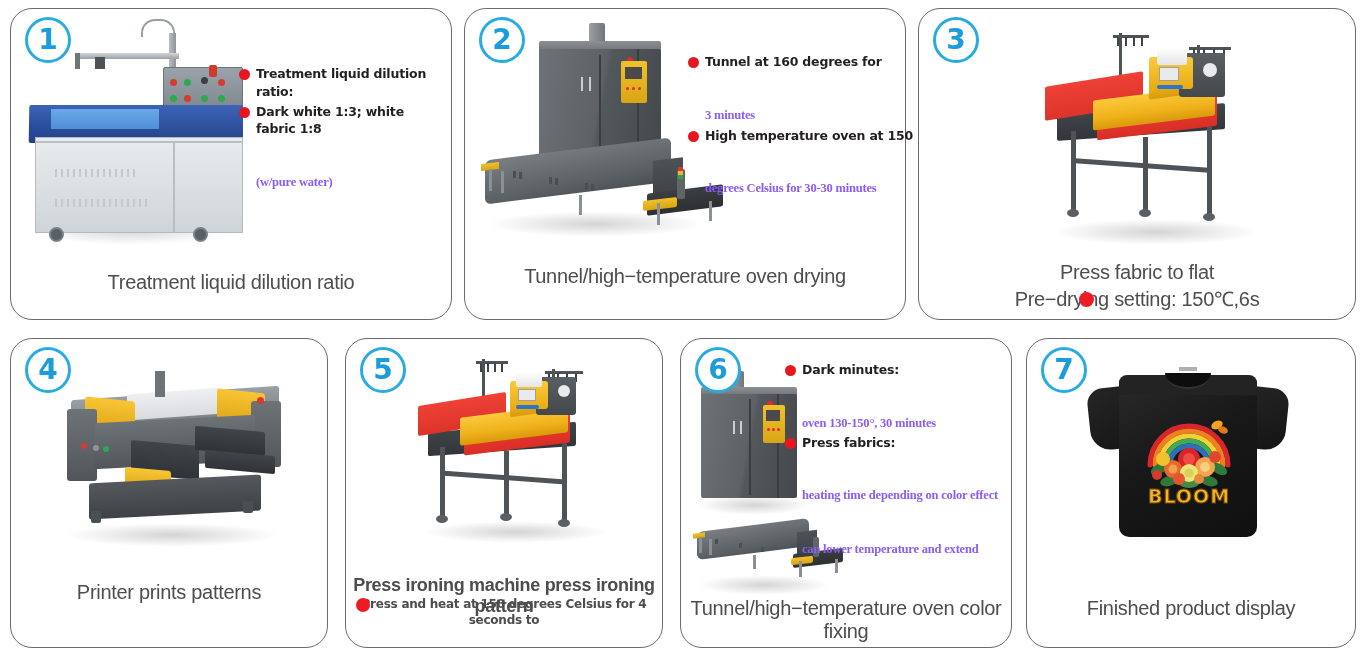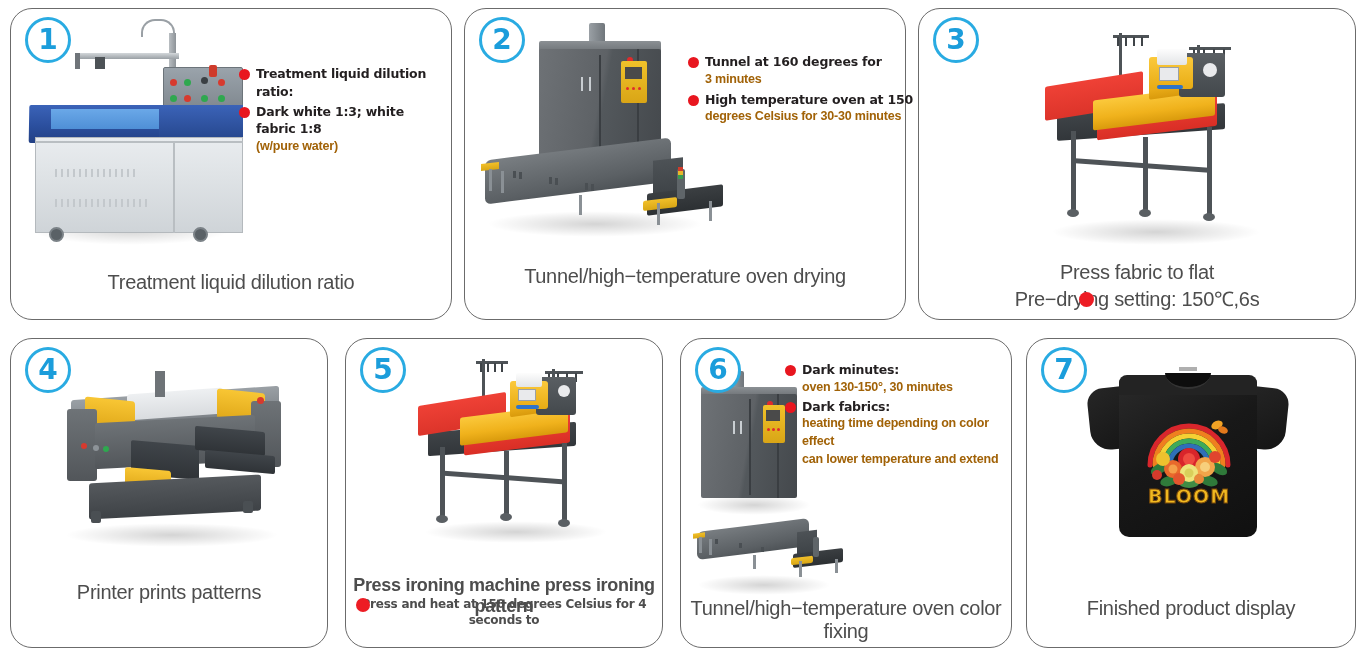--- a/index.html
+++ b/index.html
@@ -46,27 +46,28 @@
   }
   .blt-txt {
     color: #231f20;
     font-family: "DejaVu Sans", sans-serif;
     font-size: 12.5px;
     line-height: 1.42;
     letter-spacing: -0.2px;
     font-weight: 600;
   }
   .blt-cont { 
-    color: #a16207;
-    font-family: Liberation Sans, sans-serif;
+    color: #8b5cf6;
+    font-family: Liberation Serif, serif;
     font-size: 12.5px;
     line-height: 1.42;
     letter-spacing: -0.2px;
     font-weight: 600;
     padding-left: 17px;
+    margin-top: 36px;
   }
 
   
   .caption {
     position: absolute;
     left: 0; right: 0;
     text-align: center;
     color: #4d4d4d;
     font-family: "Liberation Sans", sans-serif;
     font-size: 20px;
@@ -493,21 +494,21 @@
     </div>
 
     <div class="bullets" style="left:104px; top:22px; width:222px;">
       <div class="blt-row">
         <span class="dot"></span>
         <span class="blt-txt">Dark minutes:</span>
       </div>
       <div class="blt-cont">oven 130-150°, 30 minutes</div>
       <div class="blt-row" style="margin-top:1px;">
         <span class="dot"></span>
-        <span class="blt-txt">Dark fabrics:</span>
+        <span class="blt-txt">Press fabrics:</span>
       </div>
       <div class="blt-cont">heating time depending on color effect</div>
       <div class="blt-cont">can lower temperature and extend</div>
     </div>
 
     <div class="caption" style="top:258px;">Tunnel/high−temperature oven color fixing</div>
   </div>
 
   <div class="card" style="left:1026px; top:338px; width:330px; height:310px;">
     <div class="badge">7</div>

